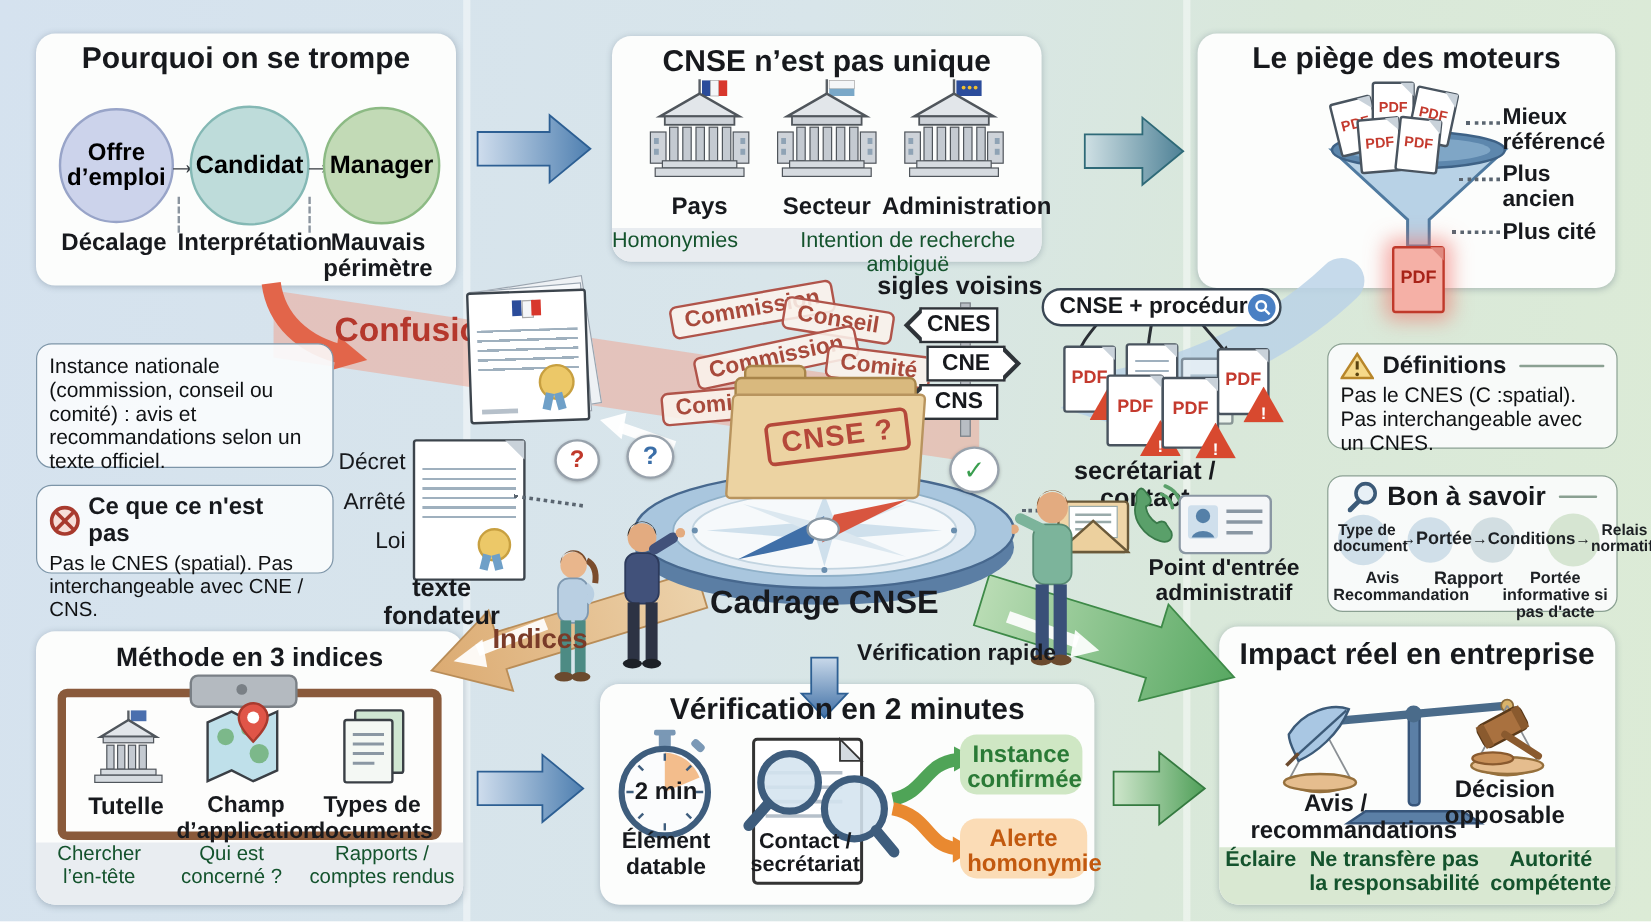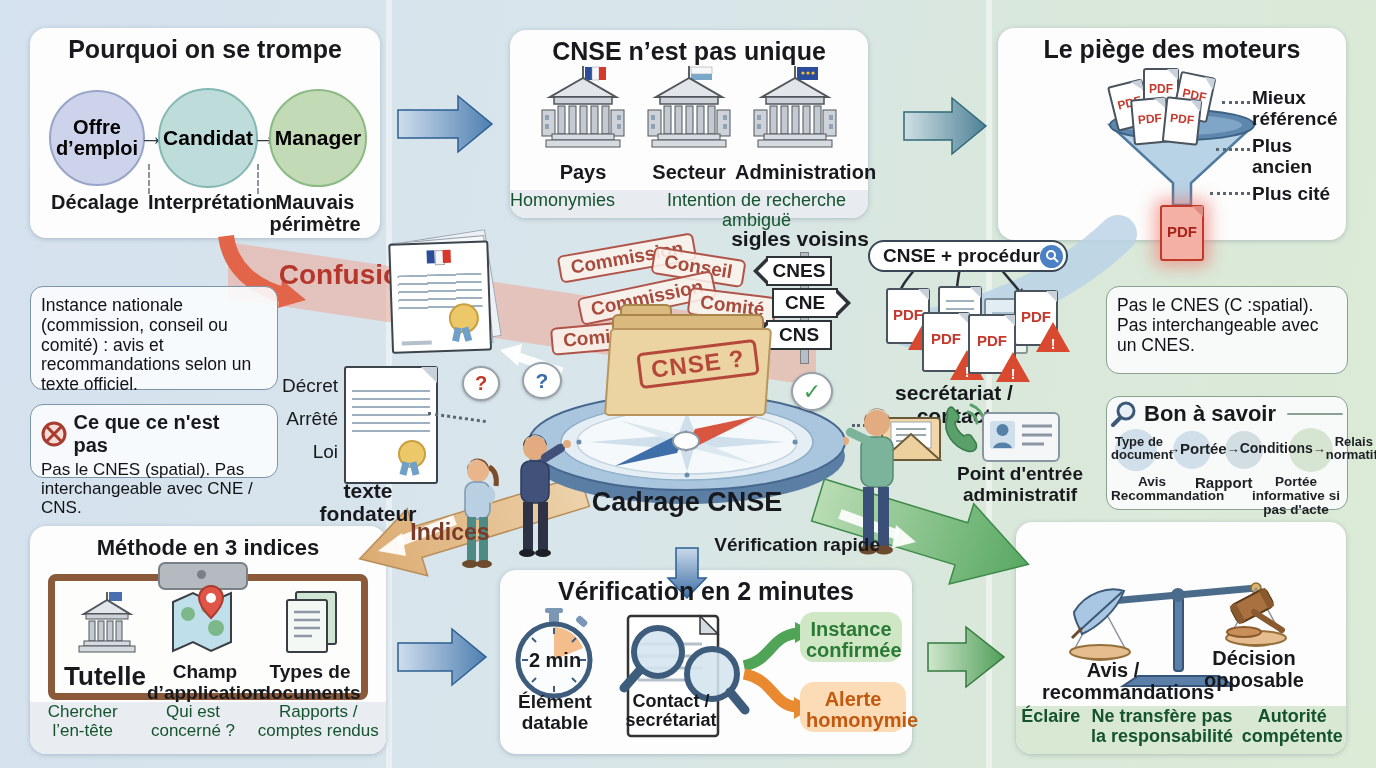--- a/index.html
+++ b/index.html
@@ -352,23 +352,32 @@
     </div>
   <div class="pdoc" style="left:968px;top:314px;width:48px;height:60px">
       <span class="fold"></span>
       <span class="pl">PDF</span>
       <span class="wtri" style="right:-16px;bottom:-10px">
         <span>!</span>
       </span>
     </div>
 
   <div class="box" style="left:1106px;top:286px;width:242px;height:88px;border-color:#8aa092">
+    <div class="bt">
+        <svg width="28" height="24">
+          <polygon points="14,2 27,22 1,22" fill="#f6d98a" stroke="#b8862a" stroke-width="2"></polygon>
+          <line x1="14" y1="8" x2="14" y2="15" stroke="#5a4310" stroke-width="2.5"></line>
+          <circle cx="14" cy="19" r="1.5" fill="#5a4310"></circle>
+        </svg>
+      <span>Définitions</span>
+        <span class="ln" style="background:#8aa092"></span>
+      </div>
     <div class="bx">Pas le CNES (C :spatial). Pas interchangeable avec un CNES.</div>
   </div>
-  <div class="box" style="left:1106px;top:396px;width:242px;height:114px;border-color:#8aa092;padding:4px 4px">
+  <div class="box" style="left:1106px;top:396px;width:242px;height:114px;border-color:#8aa092;padding:4px 16px">
     <div class="bt" style="font-size:22px">
         <svg width="26" height="26">
           <circle cx="15" cy="10" r="8" fill="#e8f0f6" stroke="#3c5a78" stroke-width="3"></circle>
           <line x1="9" y1="17" x2="2" y2="24" stroke="#3c5a78" stroke-width="4" stroke-linecap="round"></line>
         </svg>
       <span>Bon à savoir</span>
         <span class="ln" style="background:#8aa092"></span>
       </div>
     <div class="circ" style="left:8px;top:32px;width:42px;height:42px;background:#c3d6e3;opacity:.75"></div>
     <div class="circ" style="left:66px;top:34px;width:38px;height:38px;background:#c3d6e3;opacity:.75"></div>
@@ -513,21 +522,21 @@
     <circle cx="43" cy="14" r="5" fill="#fff"></circle>
   </svg>
   <svg style="position:absolute;left:282px;top:590px" width="60" height="64">
     <rect x="14" y="2" width="40" height="52" rx="2" fill="#cfe6d2" stroke="#3a3f45" stroke-width="2"></rect>
     <rect x="5" y="10" width="40" height="52" rx="2" fill="#f4f8f4" stroke="#3a3f45" stroke-width="2"></rect>
     <line x1="12" y1="22" x2="38" y2="22" stroke="#8a97a3" stroke-width="2.5"></line>
       <line x1="12" y1="30" x2="38" y2="30" stroke="#8a97a3" stroke-width="2.5"></line>
       <line x1="12" y1="38" x2="38" y2="38" stroke="#8a97a3" stroke-width="2.5"></line>
       <line x1="12" y1="46" x2="30" y2="46" stroke="#8a97a3" stroke-width="2.5"></line>
   </svg>
-  <div class="lbl b" style="left:60px;top:662px;width:90px;font-size:26px">Tutelle</div>
+  <div class="lbl b" style="left:60px;top:662px;width:90px;font-size:20px">Tutelle</div>
   <div class="lbl b" style="left:147px;top:662px;width:116px;font-size:19px">Champ d’application</div>
   <div class="lbl b" style="left:252px;top:662px;width:116px;font-size:19px">Types de documents</div>
   <div class="band" style="left:30px;top:702px;width:356px;height:52px;background:#e9edf1;border-radius:0 0 16px 16px;font-size:17px">
     <span class="cell" style="width:100px">Chercher l’en-tête</span>
     <span class="cell" style="width:110px">Qui est concerné ?</span>
     <span class="cell" style="width:130px">Rapports / comptes rendus</span>
   </div>
 
   <div class="t" style="left:500px;top:578px;width:412px;font-size:25px">Vérification en 2 minutes</div>
   <svg style="position:absolute;left:512px;top:608px" width="86" height="96">
@@ -556,20 +565,21 @@
       <line x1="20" y1="72" x2="70" y2="72" stroke="#b6c0ca" stroke-width="3"></line>
     <circle cx="40" cy="44" r="24" fill="#d4e4ef" fill-opacity="0.88" stroke="#3e5d7d" stroke-width="6"></circle>
     <line x1="22" y1="62" x2="6" y2="80" stroke="#3e5d7d" stroke-width="9" stroke-linecap="round"></line>
     <circle cx="94" cy="66" r="25" fill="#d4e4ef" fill-opacity="0.88" stroke="#3e5d7d" stroke-width="6"></circle>
     <line x1="112" y1="84" x2="127" y2="102" stroke="#3e5d7d" stroke-width="9" stroke-linecap="round"></line>
   </svg>
   <div class="lbl b" style="left:612px;top:692px;width:118px;font-size:18px">Contact / secrétariat</div>
   <div class="badge" style="left:800px;top:612px;width:102px;height:50px;background:#cfe7c4;color:#2a7a36">Instance confirmée</div>
   <div class="badge" style="left:800px;top:682px;width:106px;height:50px;background:#fbdcb6;color:#c2590f">Alerte homonymie</div>
 
+  <div class="t" style="left:1016px;top:532px;width:330px;font-size:25px">Impact réel en entreprise</div>
   <svg style="position:absolute;left:1038px;top:554px" width="300" height="150">
     <rect x="136" y="41" width="9" height="76" rx="3" fill="#5b7fa6" stroke="#37557a" stroke-width="2"></rect>
     <path d="M100,122 L181,122 L196,132 L85,132 Z" fill="#5b7fa6" stroke="#37557a" stroke-width="2"></path>
     <line x1="62" y1="48" x2="218" y2="34" stroke="#4a6b8a" stroke-width="7" stroke-linecap="round"></line>
     <circle cx="140" cy="41" r="7" fill="#4a6b8a"></circle>
     <circle cx="62" cy="48" r="5" fill="#d9b36a" stroke="#8a6a3a" stroke-width="1.5"></circle>
       <circle cx="218" cy="34" r="5" fill="#d9b36a" stroke="#8a6a3a" stroke-width="1.5"></circle>
     <line x1="62" y1="48" x2="36" y2="96" stroke="#8a8f94" stroke-width="1.5"></line>
       <line x1="62" y1="48" x2="88" y2="96" stroke="#8a8f94" stroke-width="1.5"></line>
     <line x1="218" y1="34" x2="192" y2="82" stroke="#8a8f94" stroke-width="1.5"></line>

